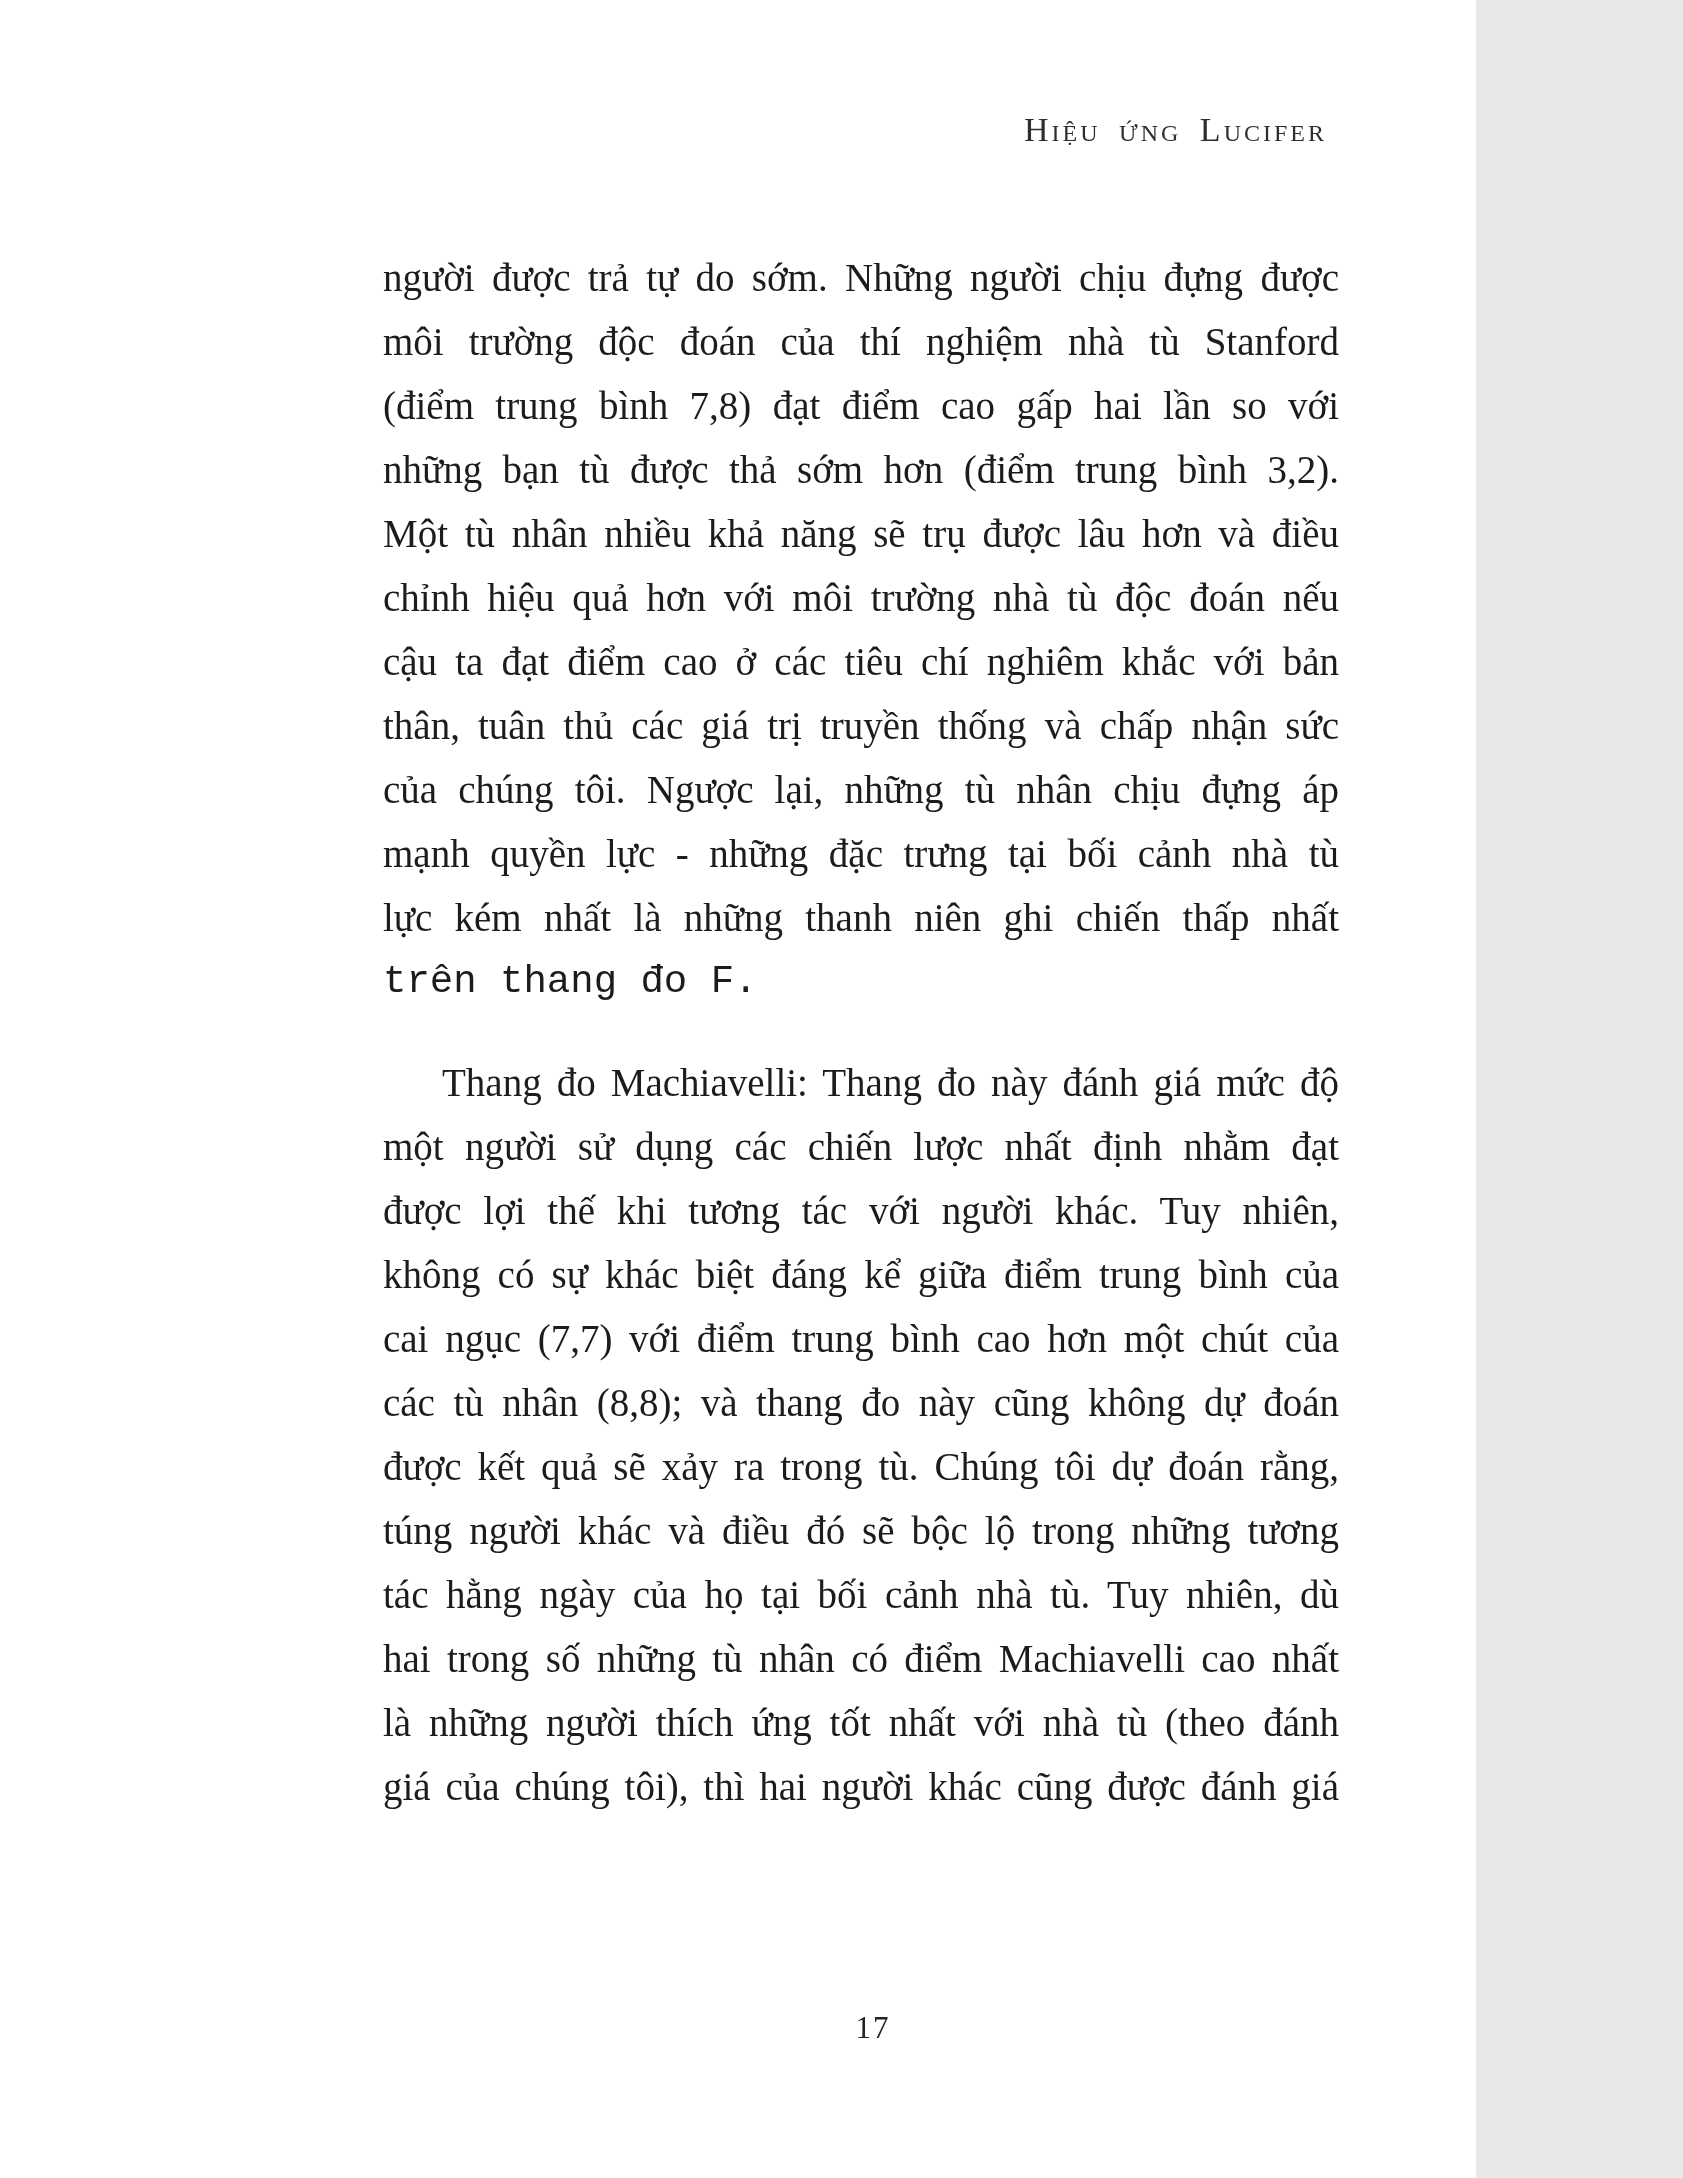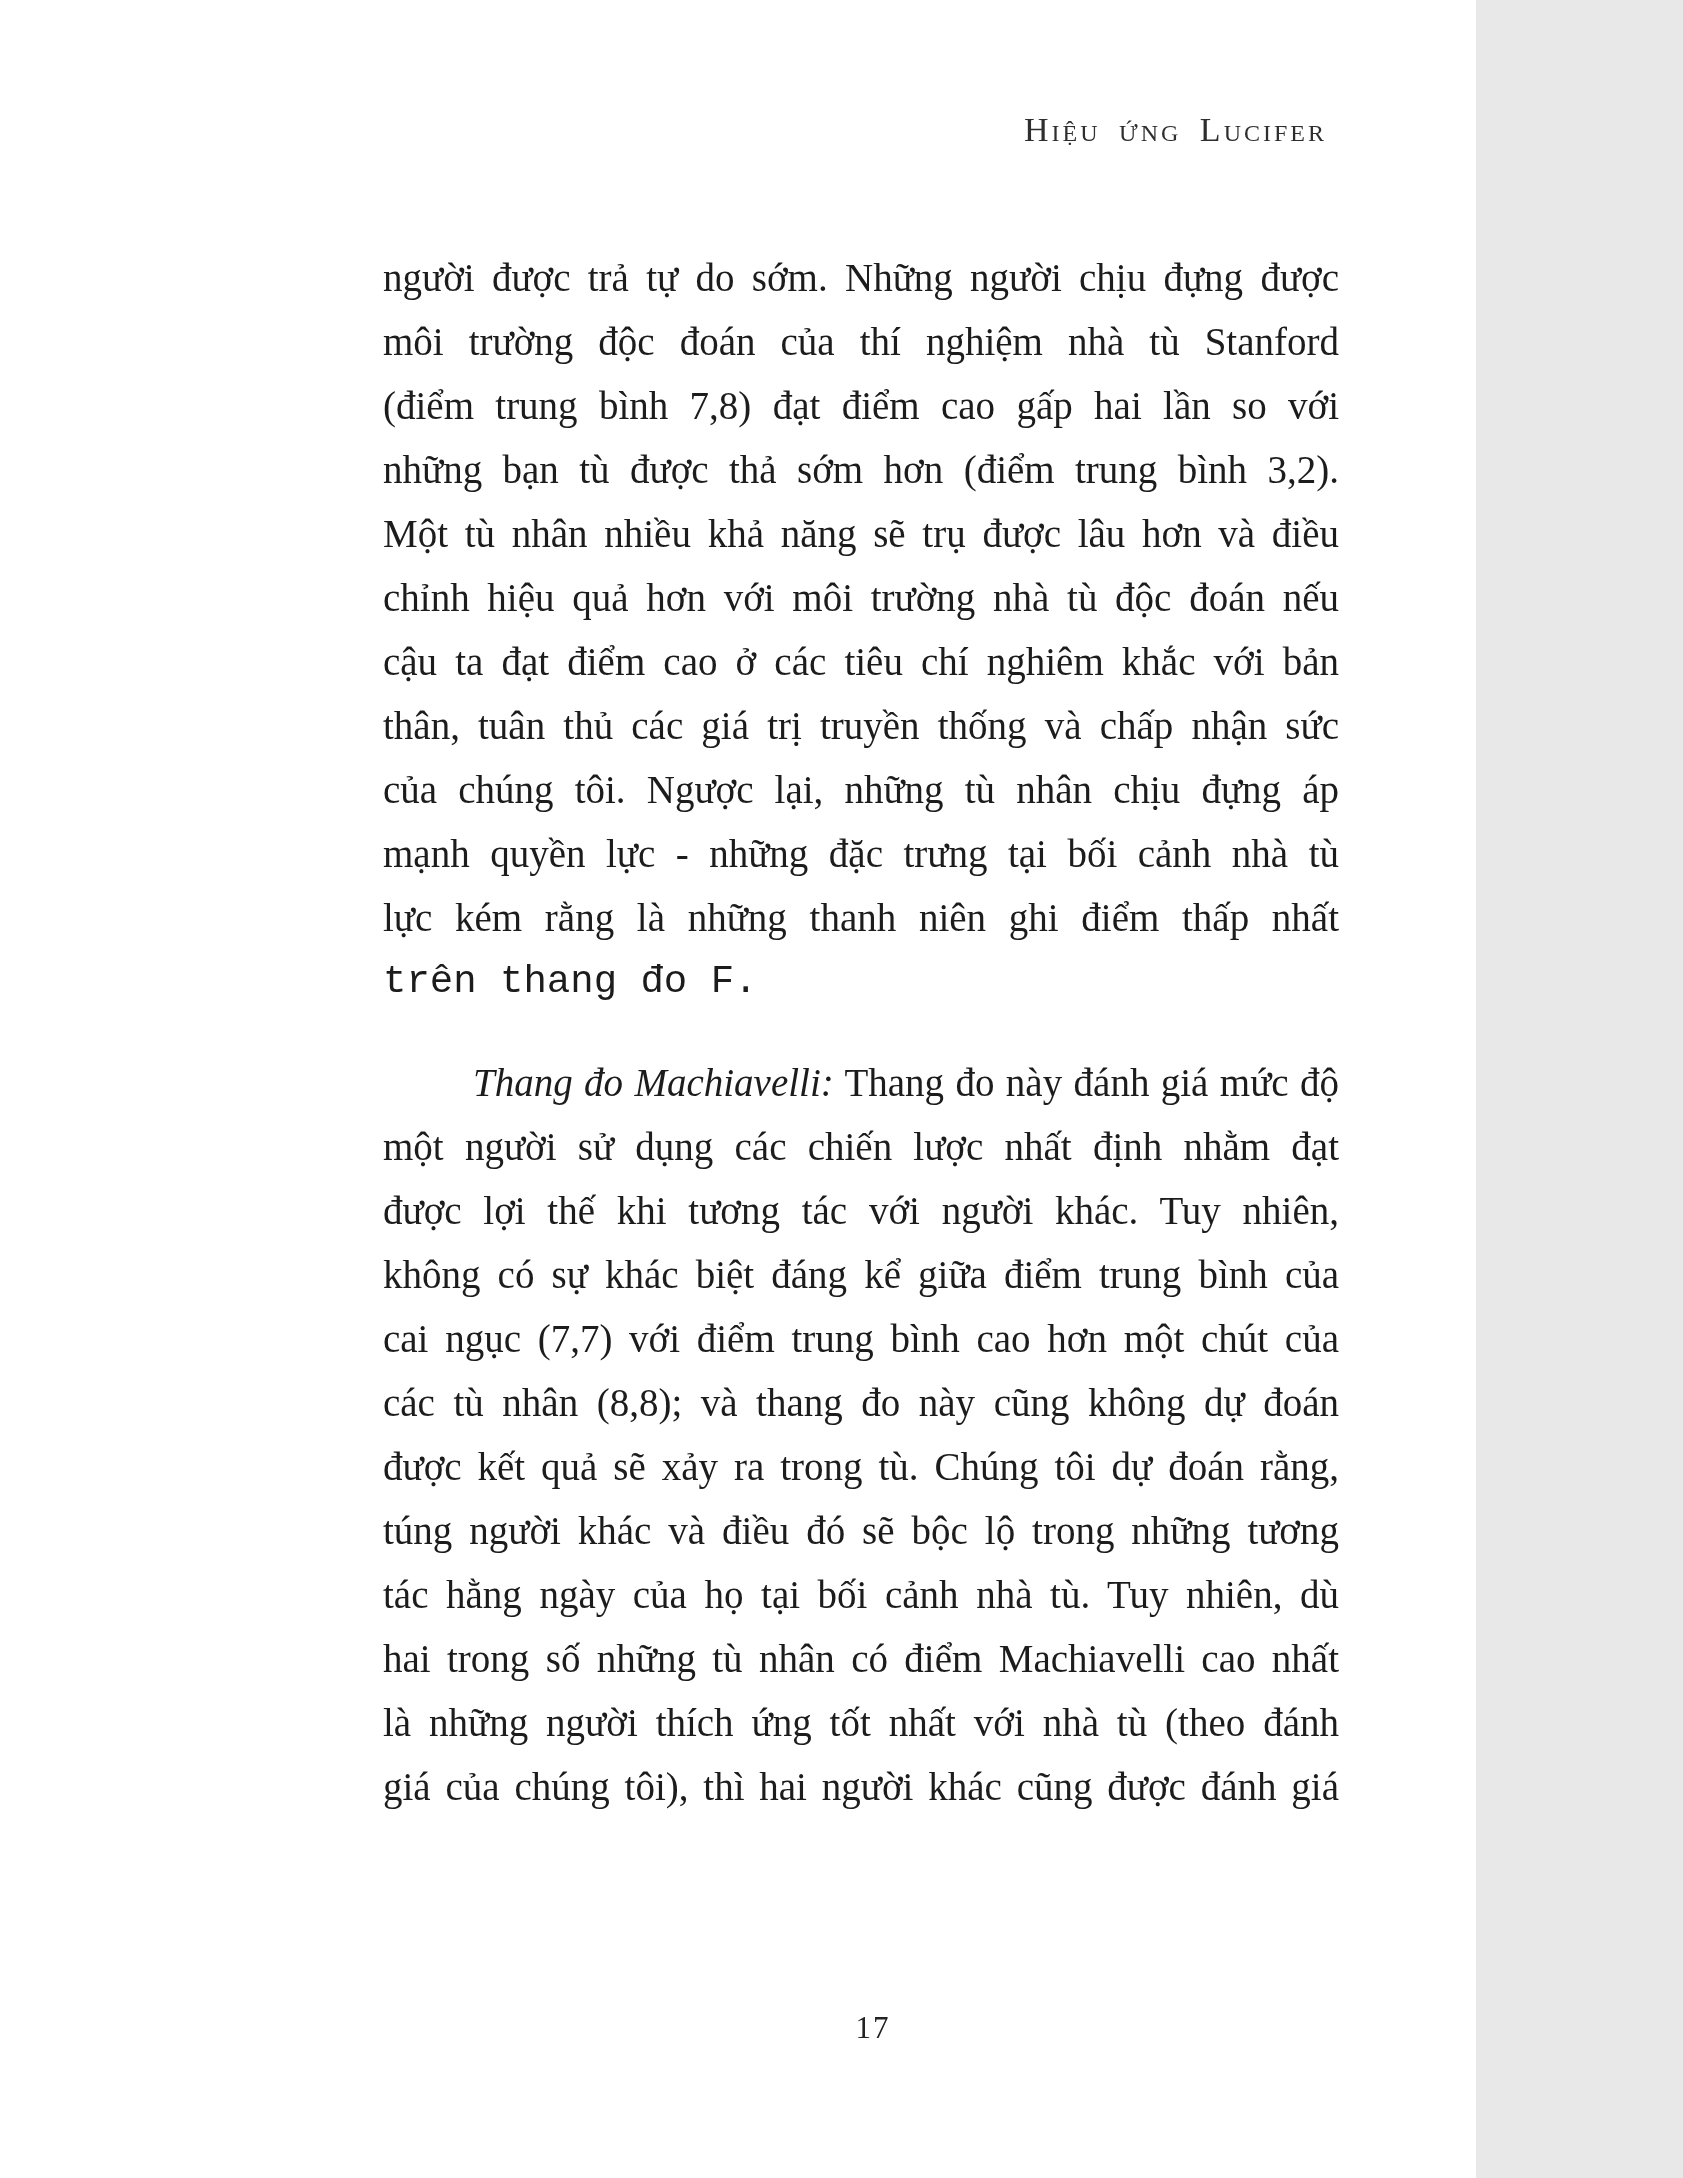--- a/index.html
+++ b/index.html
@@ -53,22 +53,20 @@
     overflow: visible;
   }
   .line.para-end {
     text-align-last: left;
     font-family: Liberation Mono, monospace;
   }
   .line.indent {
     text-indent: 59px;
   }
   .italic {
-    font-style: italic;
-    margin-left: 31px;
   }
   .page-number {
     position: absolute;
     top: 2010px;
     left: 395px;
     width: 956px;
     text-align: center;
     font-size: 31px;
     letter-spacing: 2px;
     color: #222222;
@@ -87,21 +85,21 @@
       <div class="line">người được trả tự do sớm. Những người chịu đựng được</div>
       <div class="line">môi trường độc đoán của thí nghiệm nhà tù Stanford</div>
       <div class="line">(điểm trung bình 7,8) đạt điểm cao gấp hai lần so với</div>
       <div class="line">những bạn tù được thả sớm hơn (điểm trung bình 3,2).</div>
       <div class="line">Một tù nhân nhiều khả năng sẽ trụ được lâu hơn và điều</div>
       <div class="line">chỉnh hiệu quả hơn với môi trường nhà tù độc đoán nếu</div>
       <div class="line">cậu ta đạt điểm cao ở các tiêu chí nghiêm khắc với bản</div>
       <div class="line">thân, tuân thủ các giá trị truyền thống và chấp nhận sức</div>
       <div class="line">của chúng tôi. Ngược lại, những tù nhân chịu đựng áp</div>
       <div class="line">mạnh quyền lực - những đặc trưng tại bối cảnh nhà tù</div>
-      <div class="line">lực kém rằng là những thanh niên ghi điểm thấp nhất</div>
+      <div class="line">lực kém nhất là những thanh niên ghi chiến thấp nhất</div>
       <div class="line para-end">trên thang đo F.</div>
     </div>
 
     <div class="paragraph second">
       <div class="line indent"><span class="italic">Thang đo Machiavelli:</span> <span>Thang đo này đánh giá mức độ</span></div>
       <div class="line">một người sử dụng các chiến lược nhất định nhằm đạt</div>
       <div class="line">được lợi thế khi tương tác với người khác. Tuy nhiên,</div>
       <div class="line">không có sự khác biệt đáng kể giữa điểm trung bình của</div>
       <div class="line">cai ngục (7,7) với điểm trung bình cao hơn một chút của</div>
       <div class="line">các tù nhân (8,8); và thang đo này cũng không dự đoán</div>

